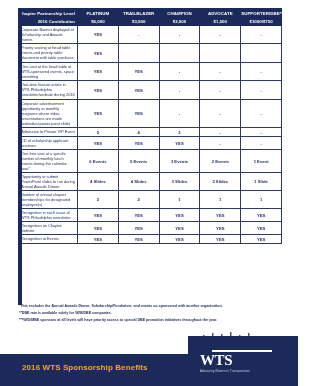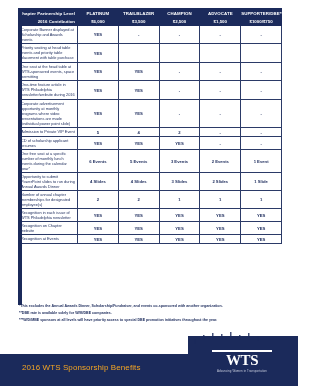--- a/index.html
+++ b/index.html
@@ -113,42 +113,42 @@
     position: absolute;
     left: 0; top: 18px;
     width: 298px; height: 32px;
     background: #1b2a5b;
   }
   .footer-title {
     position: absolute;
     left: 22px; top: 27px;
     color: #f5a623;
     font-size: 8px;
-    font-weight: normal;
+    font-weight: bold;
     letter-spacing: 0.1px;
     z-index: 4;
   }
   .logo-block {
     position: absolute;
     right: 0; top: 0;
     width: 110px; height: 50px;
     background: #1b2a5b;
     z-index: 2;
   }
   .skyline {
     position: absolute;
     right: 0; top: -6px;
     width: 110px; height: 26px;
     z-index: 3;
   }
   .wts-logo {
     position: absolute;
     right: 14px; top: 14px;
     z-index: 5;
-    text-align: center;
+    text-align: left;
     width: 84px;
   }
   .wts-word {
     color: #ffffff;
     font-size: 15px;
     font-weight: bold;
     font-family: "Liberation Serif", serif;
     letter-spacing: -0.4px;
     line-height: 1;
   }

